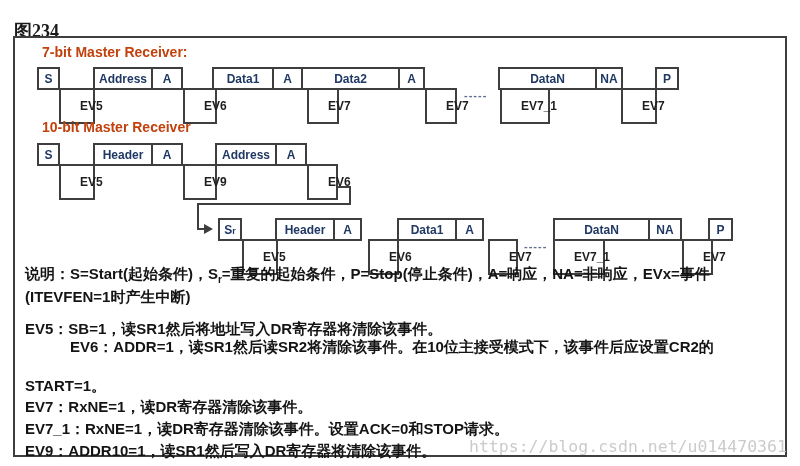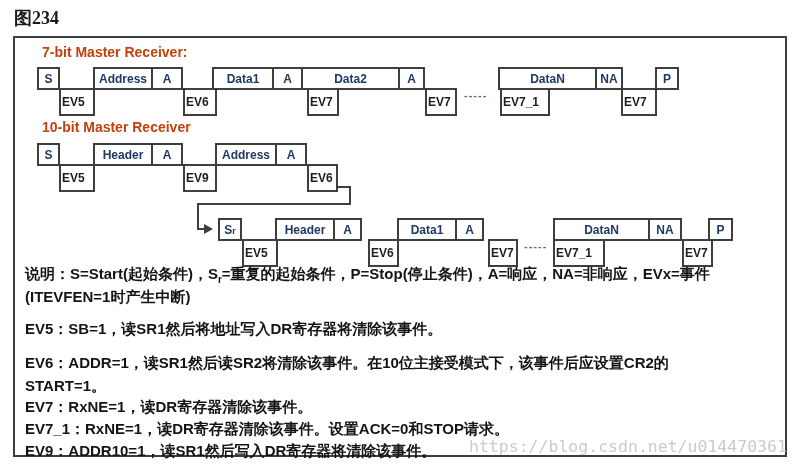--- a/index.html
+++ b/index.html
@@ -1,32 +1,32 @@
 <!DOCTYPE html>
 <html><head>
 <meta charset="utf-8">
 <style>
   html,body{margin:0;padding:0;}
   body{
     width:800px;height:466px;position:relative;overflow:hidden;background:#ffffff;
     font-family:"Liberation Sans", sans-serif;
   }
   
-  .ptitle{position:absolute;left:14px;top:6px;display:flex;gap:33px;
+  .ptitle{position:absolute;left:14px;top:19px;display:flex;gap:33px;
     font-family:"Liberation Serif", serif;font-weight:bold;font-size:18px;color:#1a1a1a;white-space:nowrap;}
   
   .frame{position:absolute;left:13px;top:36px;width:774px;height:421px;
     border:2px solid #3e3e3e;box-sizing:border-box;background:#fff;}
   
   .shead{position:absolute;font-weight:bold;font-size:14px;color:#c2410c;white-space:nowrap;}
   
   .tbox,.ebox{position:absolute;box-sizing:border-box;border:2px solid #3e3e3e;background:#fff;
     font-weight:bold;font-size:12px;line-height:1;display:flex;align-items:center;}
   .tbox{height:23px;justify-content:center;color:#1f3864;}
-  .ebox{height:28px;justify-content:flex-start;padding-left:1px;color:#1e1e1e;}
+  .ebox{height:36px;justify-content:flex-start;padding-left:19px;color:#1e1e1e;}
   .tbox sub{font-size:9px;align-self:flex-end;margin-bottom:3px;line-height:1;}
   
   .cline{position:absolute;background:#3e3e3e;}
   .arrowhead{position:absolute;width:0;height:0;
     border-top:5px solid transparent;border-bottom:5px solid transparent;border-left:9px solid #3e3e3e;}
   
   .dots{position:absolute;font-weight:bold;font-size:11px;letter-spacing:1px;color:#5f6e8e;white-space:nowrap;}
   
   .tline{position:absolute;left:25px;font-weight:bold;font-size:15px;color:#141414;white-space:nowrap;}
   .tline sub{font-size:10px;}
@@ -101,19 +101,19 @@
 <div class="ebox" style="left:488px;top:239px;width:30px;">EV7</div>
 <div class="ebox" style="left:553px;top:239px;width:52px;">EV7_1</div>
 <div class="ebox" style="left:682px;top:239px;width:31px;">EV7</div>
 
 <div class="dots" style="left:524px;top:240px;">-----</div>
 
 <div class="tline" style="top:265px;"><span>说明：S=Start(起始条件)，S</span><sub>r</sub><span>=重复的起始条件，P=Stop(停止条件)，A=响应，NA=非响应，EVx=事件</span></div>
 <div class="tline" style="top:288px;">(ITEVFEN=1时产生中断)</div>
 
 <div class="tline" style="top:320px;">EV5：SB=1，读SR1然后将地址写入DR寄存器将清除该事件。</div>
-<div class="tline" style="top:354px;">EV6：ADDR=1，读SR1然后读SR2将清除该事件。在10位主接受模式下，该事件后应设置CR2的</div>
+<div class="tline" style="top:338px;margin-left:45px;">EV6：ADDR=1，读SR1然后读SR2将清除该事件。在10位主接受模式下，该事件后应设置CR2的</div>
 <div class="tline" style="top:377px;">START=1。</div>
 <div class="tline" style="top:398px;">EV7：RxNE=1，读DR寄存器清除该事件。</div>
 <div class="tline" style="top:420px;">EV7_1：RxNE=1，读DR寄存器清除该事件。设置ACK=0和STOP请求。</div>
 <div class="tline" style="top:442px;">EV9：ADDR10=1，读SR1然后写入DR寄存器将清除该事件。</div>
 
 <div class="wmark">https://blog.csdn.net/u014470361</div>
 
 </body></html>

